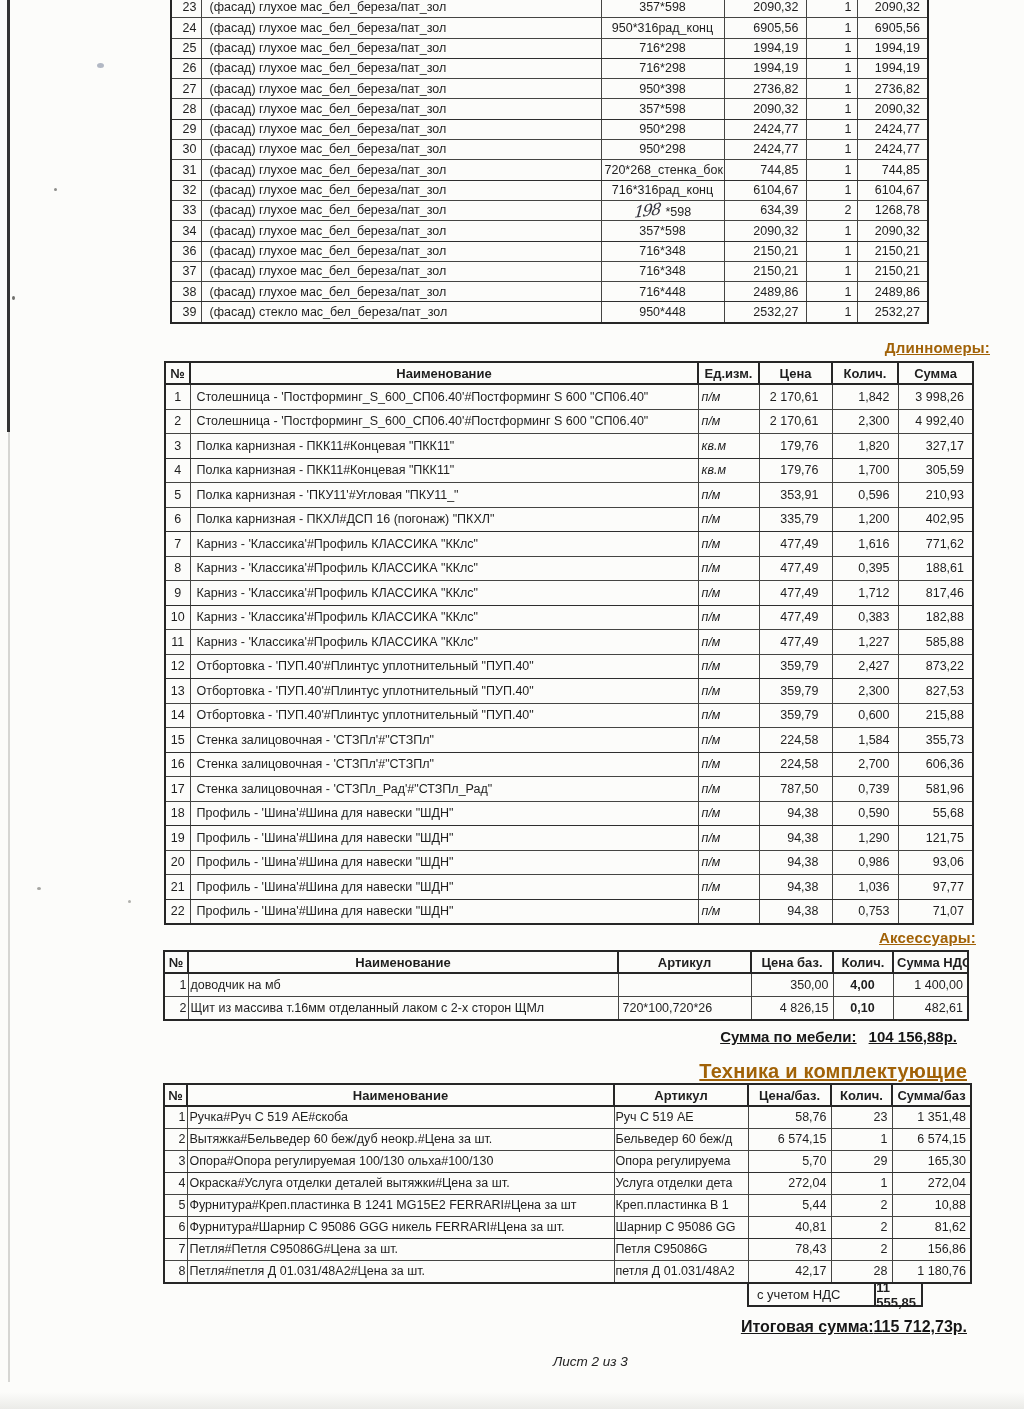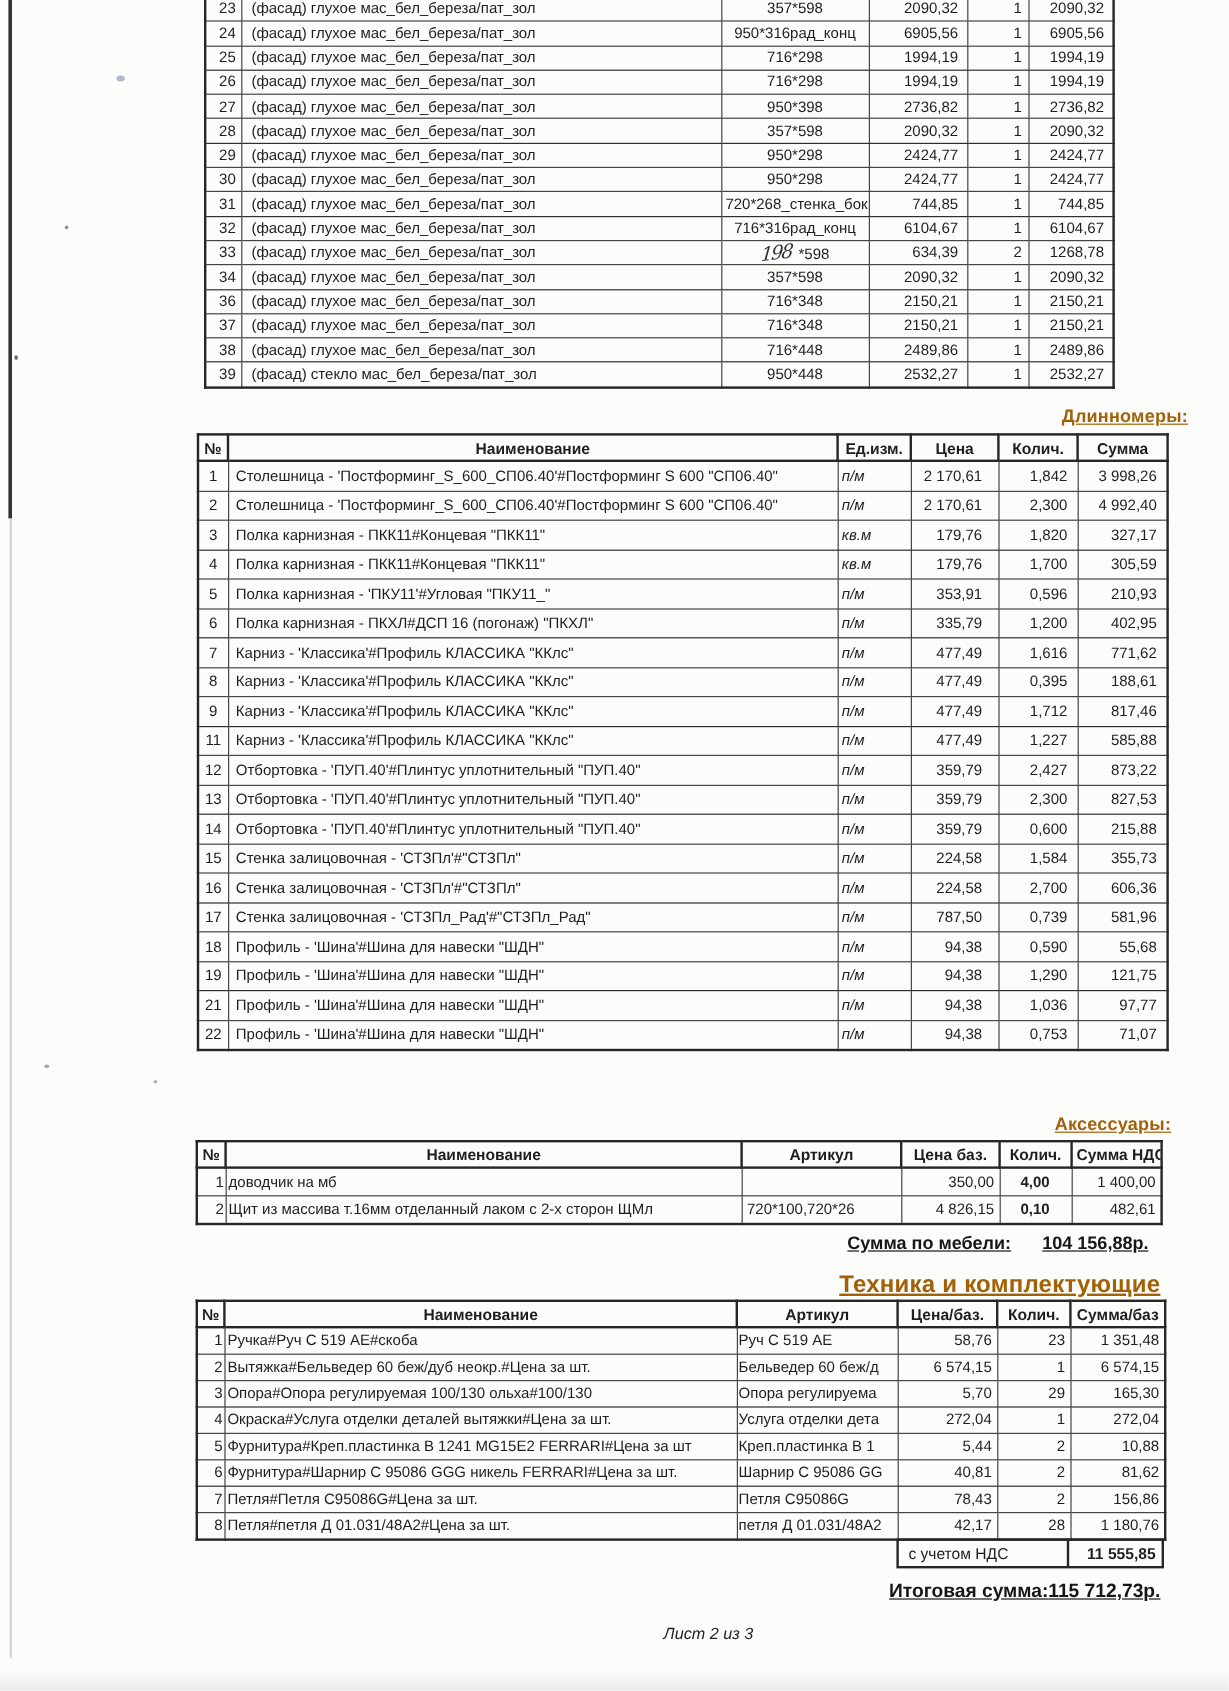--- a/index.html
+++ b/index.html
@@ -73,25 +73,25 @@
   #tech .c4{text-align:right;padding-right:4px;}
   #tech .c5{text-align:right;padding-right:4px;}
 
   
   .section-title{
     position:absolute;font-weight:bold;font-size:15px;
     text-decoration:underline;letter-spacing:.2px;color:#a16207;
   }
   .total-line{position:absolute;font-weight:bold;font-size:15px;color:#161616;}
   .total-line span{text-decoration:underline;}
-  .gap{margin-left:26px;}
+  .gap{margin-left:12px;}
 
   
   .vat-box{
-    position:absolute;left:747px;top:1282px;width:223px;height:25px;
+    position:absolute;left:747px;top:1282px;width:176px;height:25px;
     display:flex;border:2px solid #262626;box-sizing:border-box;background:transparent;
   }
   .vat-label{
     width:142px;border-right:2px solid #262626;box-sizing:border-box;
     font-size:13px;display:flex;align-items:center;padding-left:8px;
   }
   .vat-value{
     flex:1;font-size:13px;font-weight:bold;display:flex;align-items:center;
     justify-content:flex-end;padding-right:5px;
   }
@@ -346,20 +346,28 @@
       </tr>
       <tr>
         <td class="c0">9</td>
         <td class="c1">Карниз -  'Классика'#Профиль КЛАССИКА "ККлс"</td>
         <td class="c2">п/м</td>
         <td class="c3">477,49</td>
         <td class="c4">1,712</td>
         <td class="c5">817,46</td>
       </tr>
       <tr>
+        <td class="c0">10</td>
+        <td class="c1">Карниз -  'Классика'#Профиль КЛАССИКА "ККлс"</td>
+        <td class="c2">п/м</td>
+        <td class="c3">477,49</td>
+        <td class="c4">0,383</td>
+        <td class="c5">182,88</td>
+      </tr>
+      <tr>
         <td class="c0">11</td>
         <td class="c1">Карниз -  'Классика'#Профиль КЛАССИКА "ККлс"</td>
         <td class="c2">п/м</td>
         <td class="c3">477,49</td>
         <td class="c4">1,227</td>
         <td class="c5">585,88</td>
       </tr>
       <tr>
         <td class="c0">12</td>
         <td class="c1">Отбортовка -  'ПУП.40'#Плинтус уплотнительный "ПУП.40"</td>
@@ -416,20 +424,28 @@
         <td class="c4">0,590</td>
         <td class="c5">55,68</td>
       </tr>
       <tr>
         <td class="c0">19</td>
         <td class="c1">Профиль -  'Шина'#Шина для навески "ШДН"</td>
         <td class="c2">п/м</td>
         <td class="c3">94,38</td>
         <td class="c4">1,290</td>
         <td class="c5">121,75</td>
+      </tr>
+      <tr>
+        <td class="c0">20</td>
+        <td class="c1">Профиль -  'Шина'#Шина для навески "ШДН"</td>
+        <td class="c2">п/м</td>
+        <td class="c3">94,38</td>
+        <td class="c4">0,986</td>
+        <td class="c5">93,06</td>
       </tr>
       <tr>
         <td class="c0">21</td>
         <td class="c1">Профиль -  'Шина'#Шина для навески "ШДН"</td>
         <td class="c2">п/м</td>
         <td class="c3">94,38</td>
         <td class="c4">1,036</td>
         <td class="c5">97,77</td>
       </tr>
       <tr>

